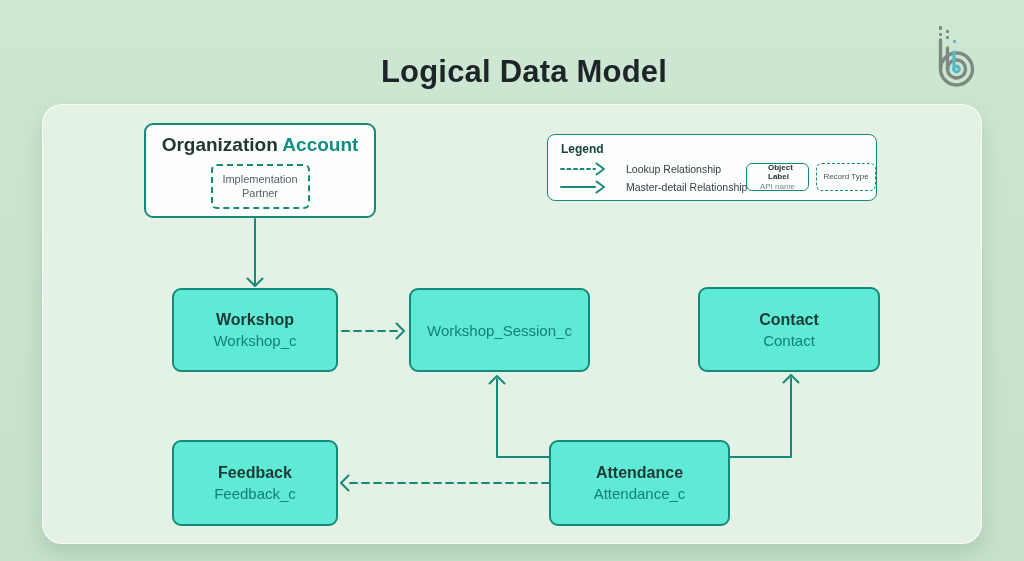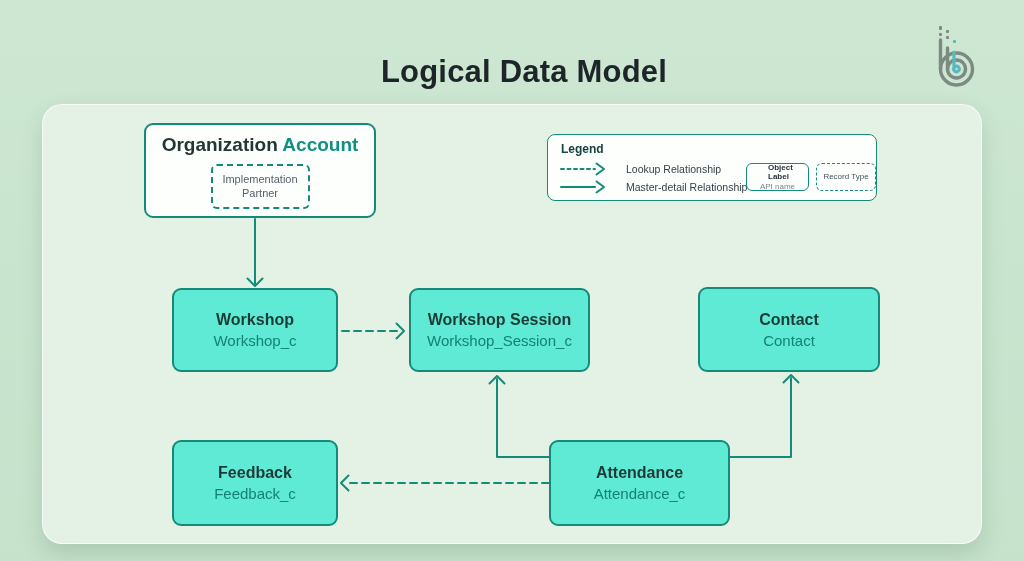--- a/index.html
+++ b/index.html
@@ -161,21 +161,20 @@
     <span class="k1">Record Type</span>
   </div>
 </div>
 
 <div class="entity" style="left:172px;top:288px;width:166px;height:84px;">
   <span class="e-label">Workshop</span>
   <span class="e-api">Workshop_c</span>
 </div>
 
 <div class="entity" style="left:409px;top:288px;width:181px;height:84px;">
-  <span class="e-label">Workshop Session</span>
   <span class="e-api">Workshop_Session_c</span>
 </div>
 
 <div class="entity" style="left:698px;top:287px;width:182px;height:85px;">
   <span class="e-label">Contact</span>
   <span class="e-api">Contact</span>
 </div>
 
 <div class="entity" style="left:172px;top:440px;width:166px;height:86px;">
   <span class="e-label">Feedback</span>

